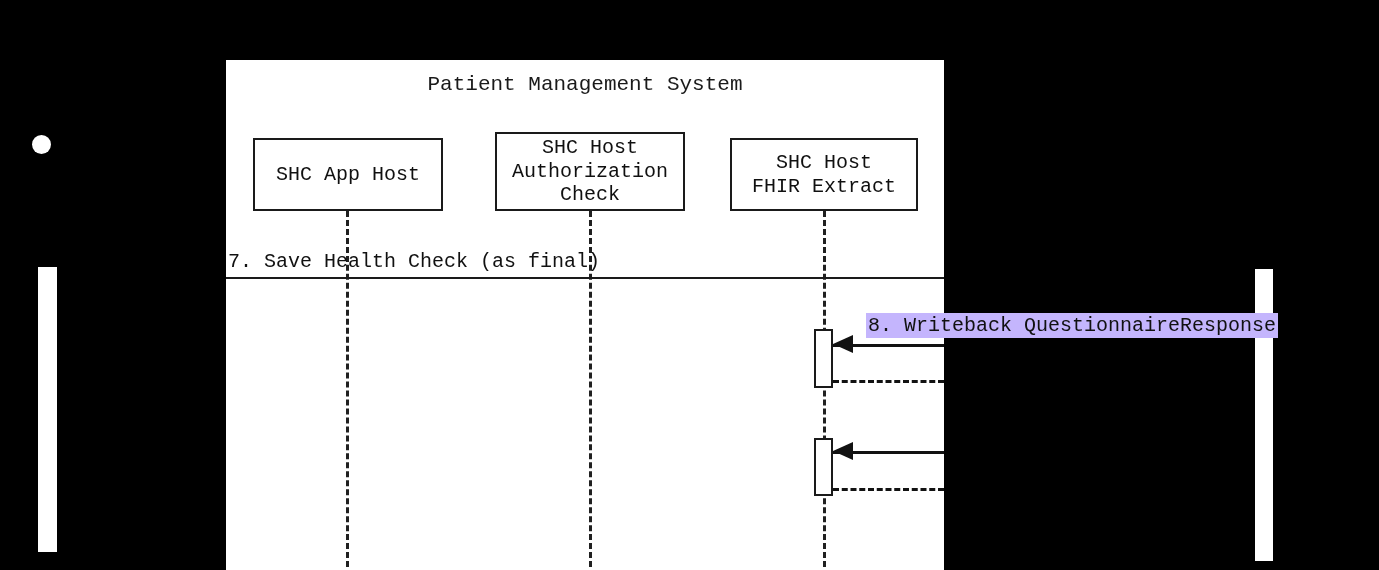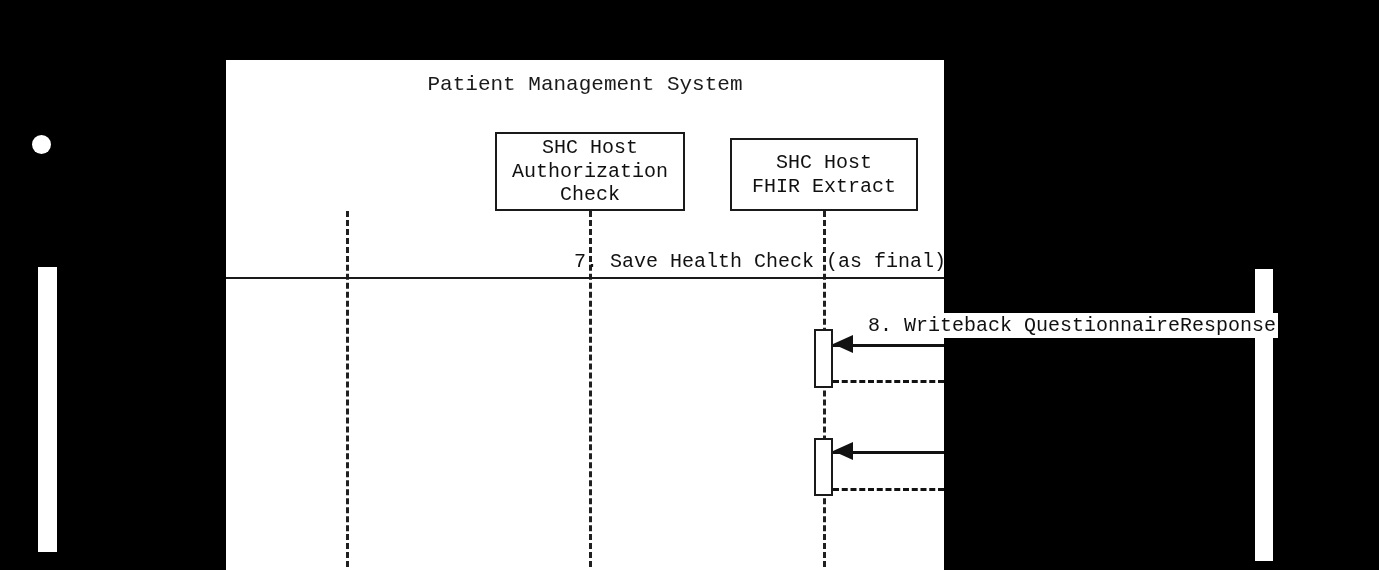--- a/index.html
+++ b/index.html
@@ -97,47 +97,50 @@
     width: 0;
     height: 0;
     border-top: 9px solid transparent;
     border-bottom: 9px solid transparent;
     border-right: 20px solid #121212;
   }
 
   
   .msg-label {
     position: absolute;
-    background: #ffffff;
+    background: #c4b5fd;
     color: #111111;
     font-size: 20px;
     white-space: nowrap;
     padding: 1px 2px;
     line-height: 1.15;
   }
   .msg-label.centered {
     background: transparent;
-    text-align: right;
+    text-align: left;
   }
 </style>
 </head>
 <body>
 
 <div id="canvas">
 
   <div class="system-panel" style="left:226px; top:19px; width:718px; height:528px;"></div>
 
   <div class="system-title" style="left:226px; top:32px; width:718px;">Patient Management System</div>
 
   <div class="lifeline" style="left:346px; top:170px; height:365px;"></div>
 
   <div class="lifeline" style="left:589px; top:170px; height:365px;"></div>
 
   <div class="lifeline" style="left:823px; top:170px; height:365px;"></div>
 
+  <div class="participant" style="left:253px; top:97px; width:190px; height:73px;">
+    <span>SHC App Host</span>
+  </div>
 
   <div class="participant" style="left:495px; top:91px; width:190px; height:79px;">
     <div>
       <div>SHC Host</div>
       <div>Authorization</div>
       <div>Check</div>
     </div>
   </div>
 
   <div class="participant" style="left:730px; top:97px; width:188px; height:73px;">

